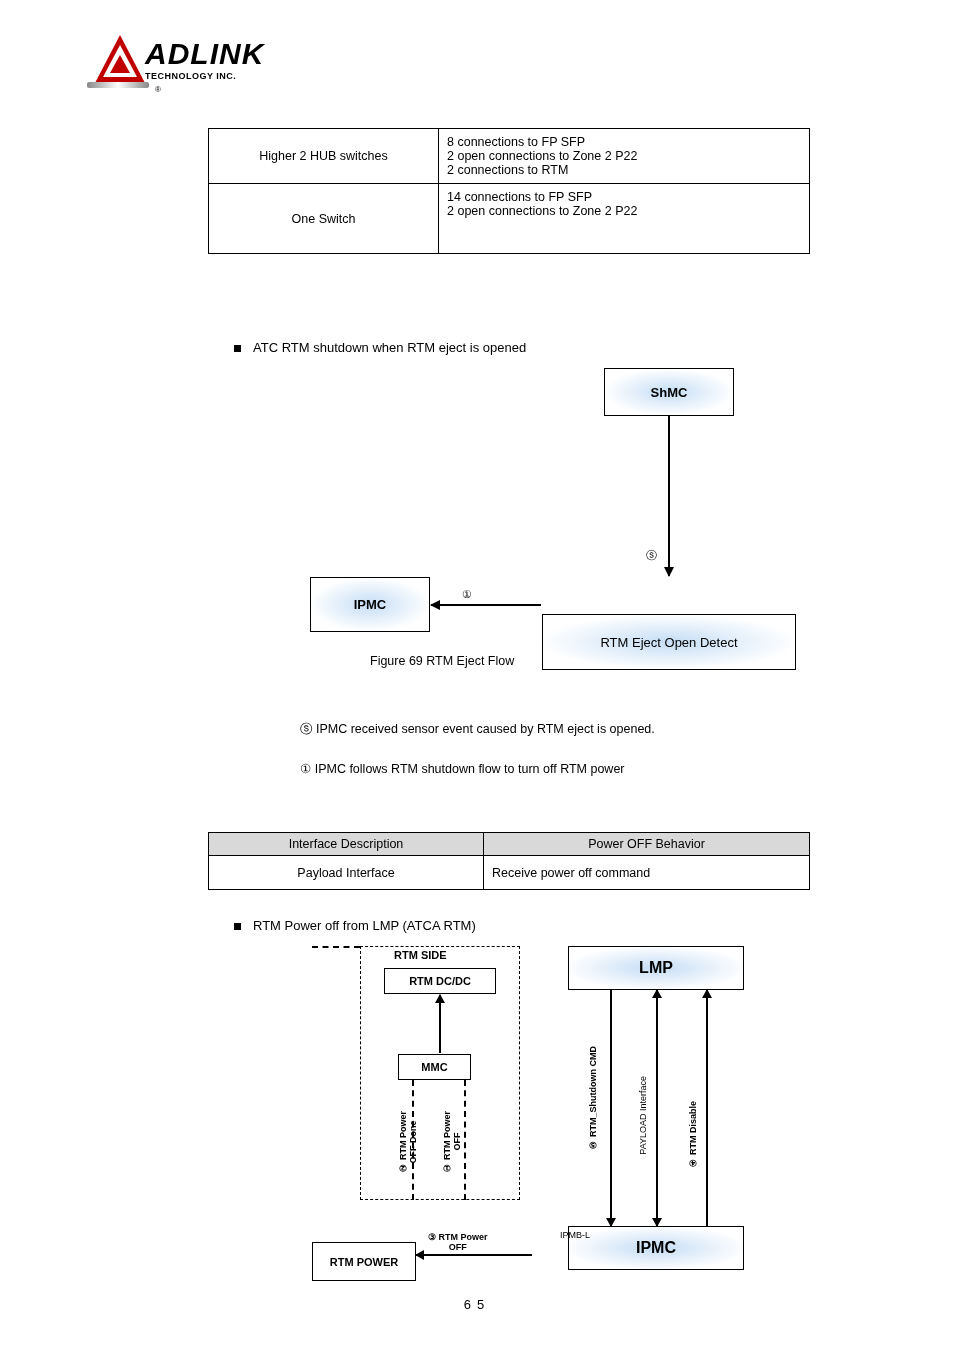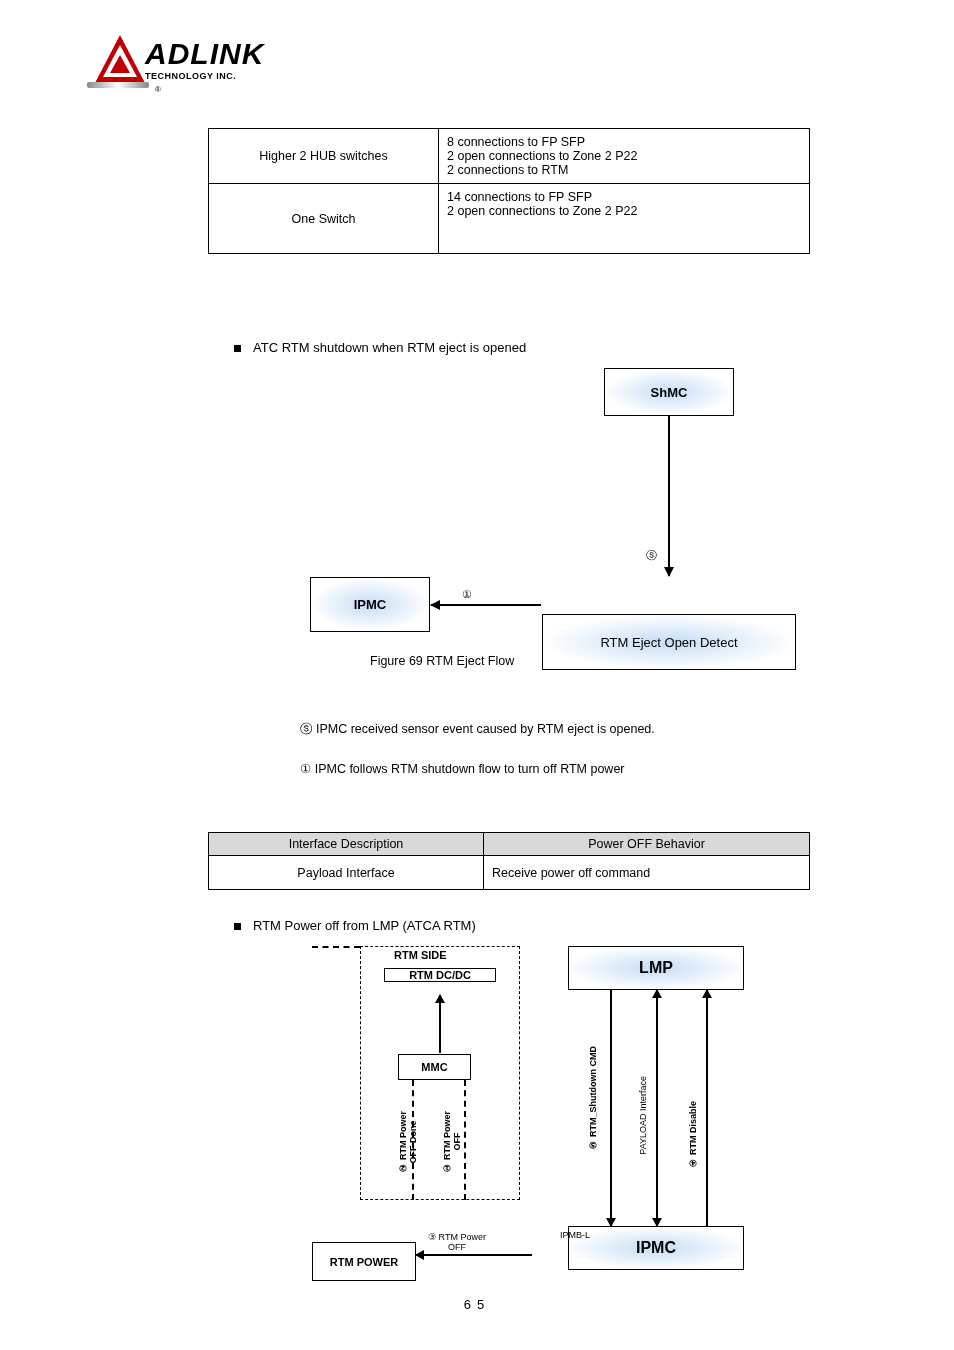--- a/index.html
+++ b/index.html
@@ -212,21 +212,21 @@
   }
   .rtm-side-frame {
     position: absolute;
     left: 48px;
     top: 0;
     width: 160px;
     height: 254px;
     border: 1.5px dashed #000;
   }
   .rtm-side-label { top: 3px; left: 82px; position: absolute; font-weight: 700; font-size: 11px;}
-  .rtm-dcdc { left: 72px; top: 22px; width: 112px; height: 14px; font-size: 11px;}
+  .rtm-dcdc { left: 72px; top: 22px; width: 112px; height: 26px; font-size: 11px;}
   .mmc { left: 86px; top: 108px; width: 73px; height: 26px; font-size: 11px;}
   .rtm-power { left: 0; top: 296px; width: 104px; height: 39px; font-size: 11px;}
   .lmp-box {
     position: absolute;
     left: 256px; top: 0;
     width: 176px; height: 44px;
     border: 1.5px solid #000;
     background: radial-gradient(ellipse at center, #c5ddf5 0%, #ffffff 75%);
     display: flex; align-items: center; justify-content: center;
     font-size: 16px; font-weight: 700;
@@ -277,21 +277,21 @@
     writing-mode: vertical-rl;
     transform: rotate(180deg);
     text-align: center;
     white-space: nowrap;
   }
   .vl1 { left: 86px; top: 165px; }
   .vl2 { left: 130px; top: 165px; }
   .vl3 { left: 276px; top: 100px; }
   .vl4 { left: 326px; top: 130px; font-weight: 400; }
   .vl5 { left: 376px; top: 155px; }
-  .hl-rtm-off { position:absolute; left: 116px; top: 287px; font-size: 9px; font-weight:400; text-align:center; line-height:1.1; }
+  .hl-rtm-off { position:absolute; left: 116px; top: 287px; font-size: 9px; font-weight:700; text-align:center; line-height:1.1; }
 
   .page-num {
     position: absolute;
     bottom: 38px;
     width: 100%;
     text-align: center;
     font-size: 13px;
     letter-spacing: 6px;
   }
 </style>

